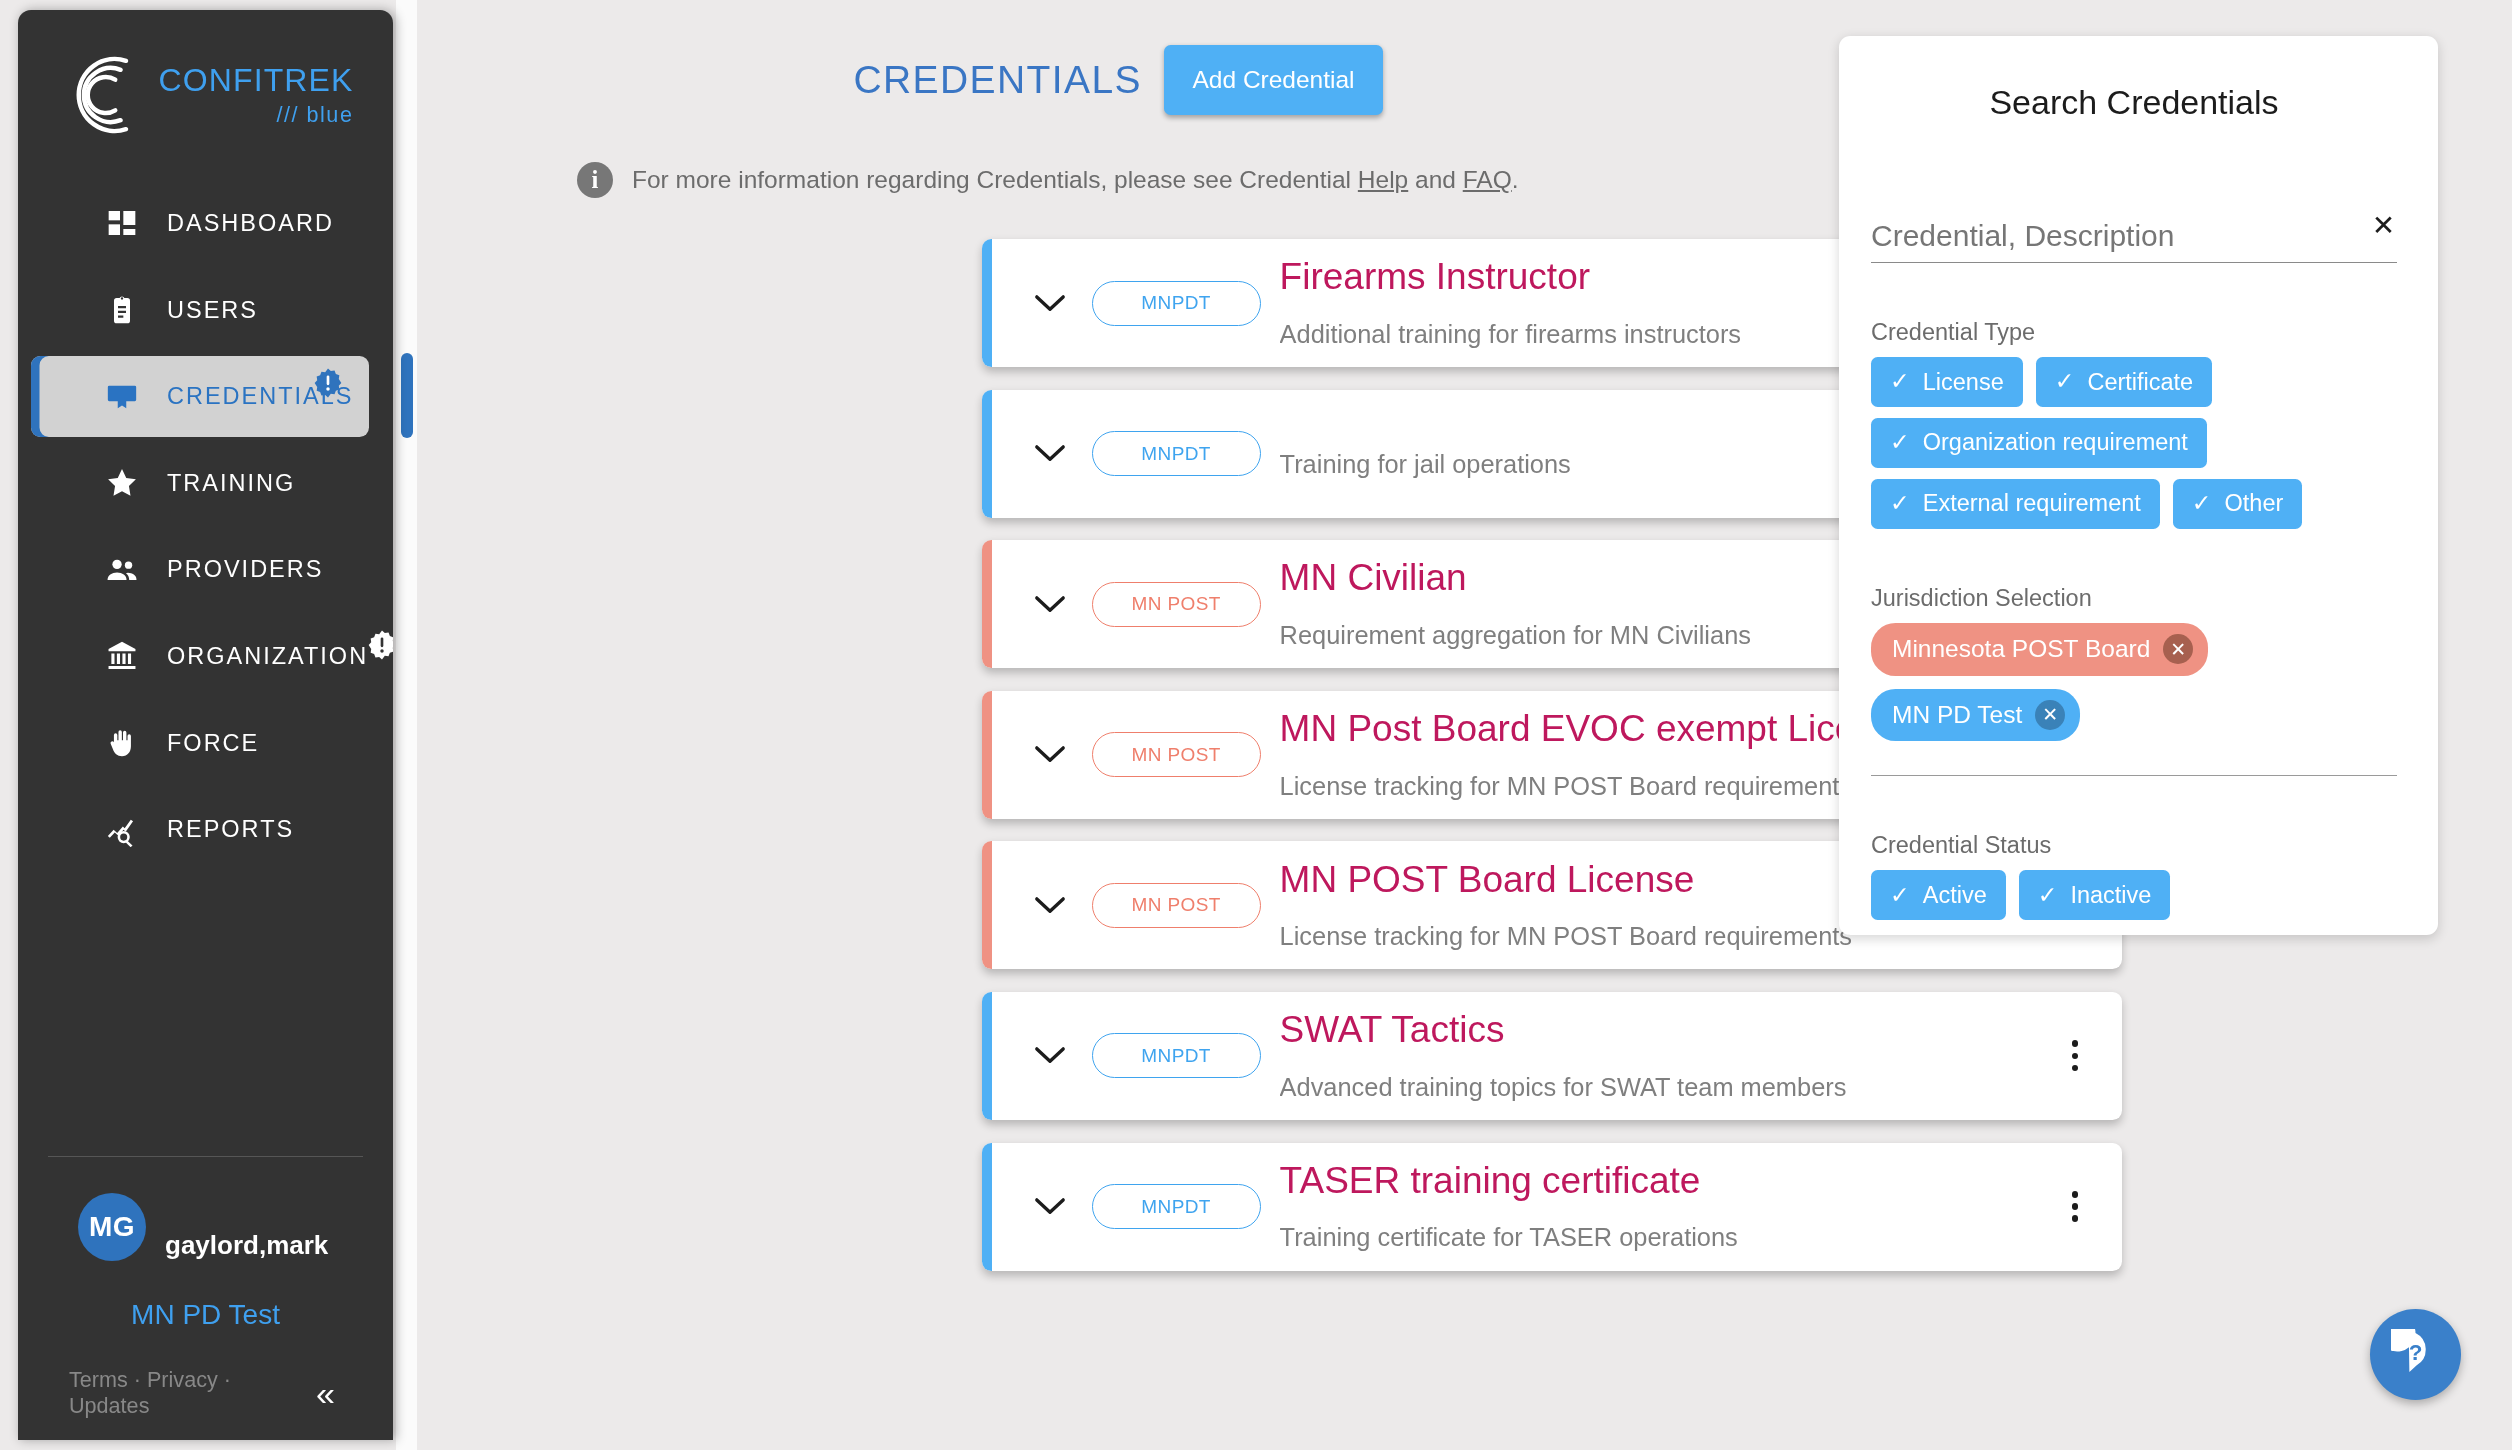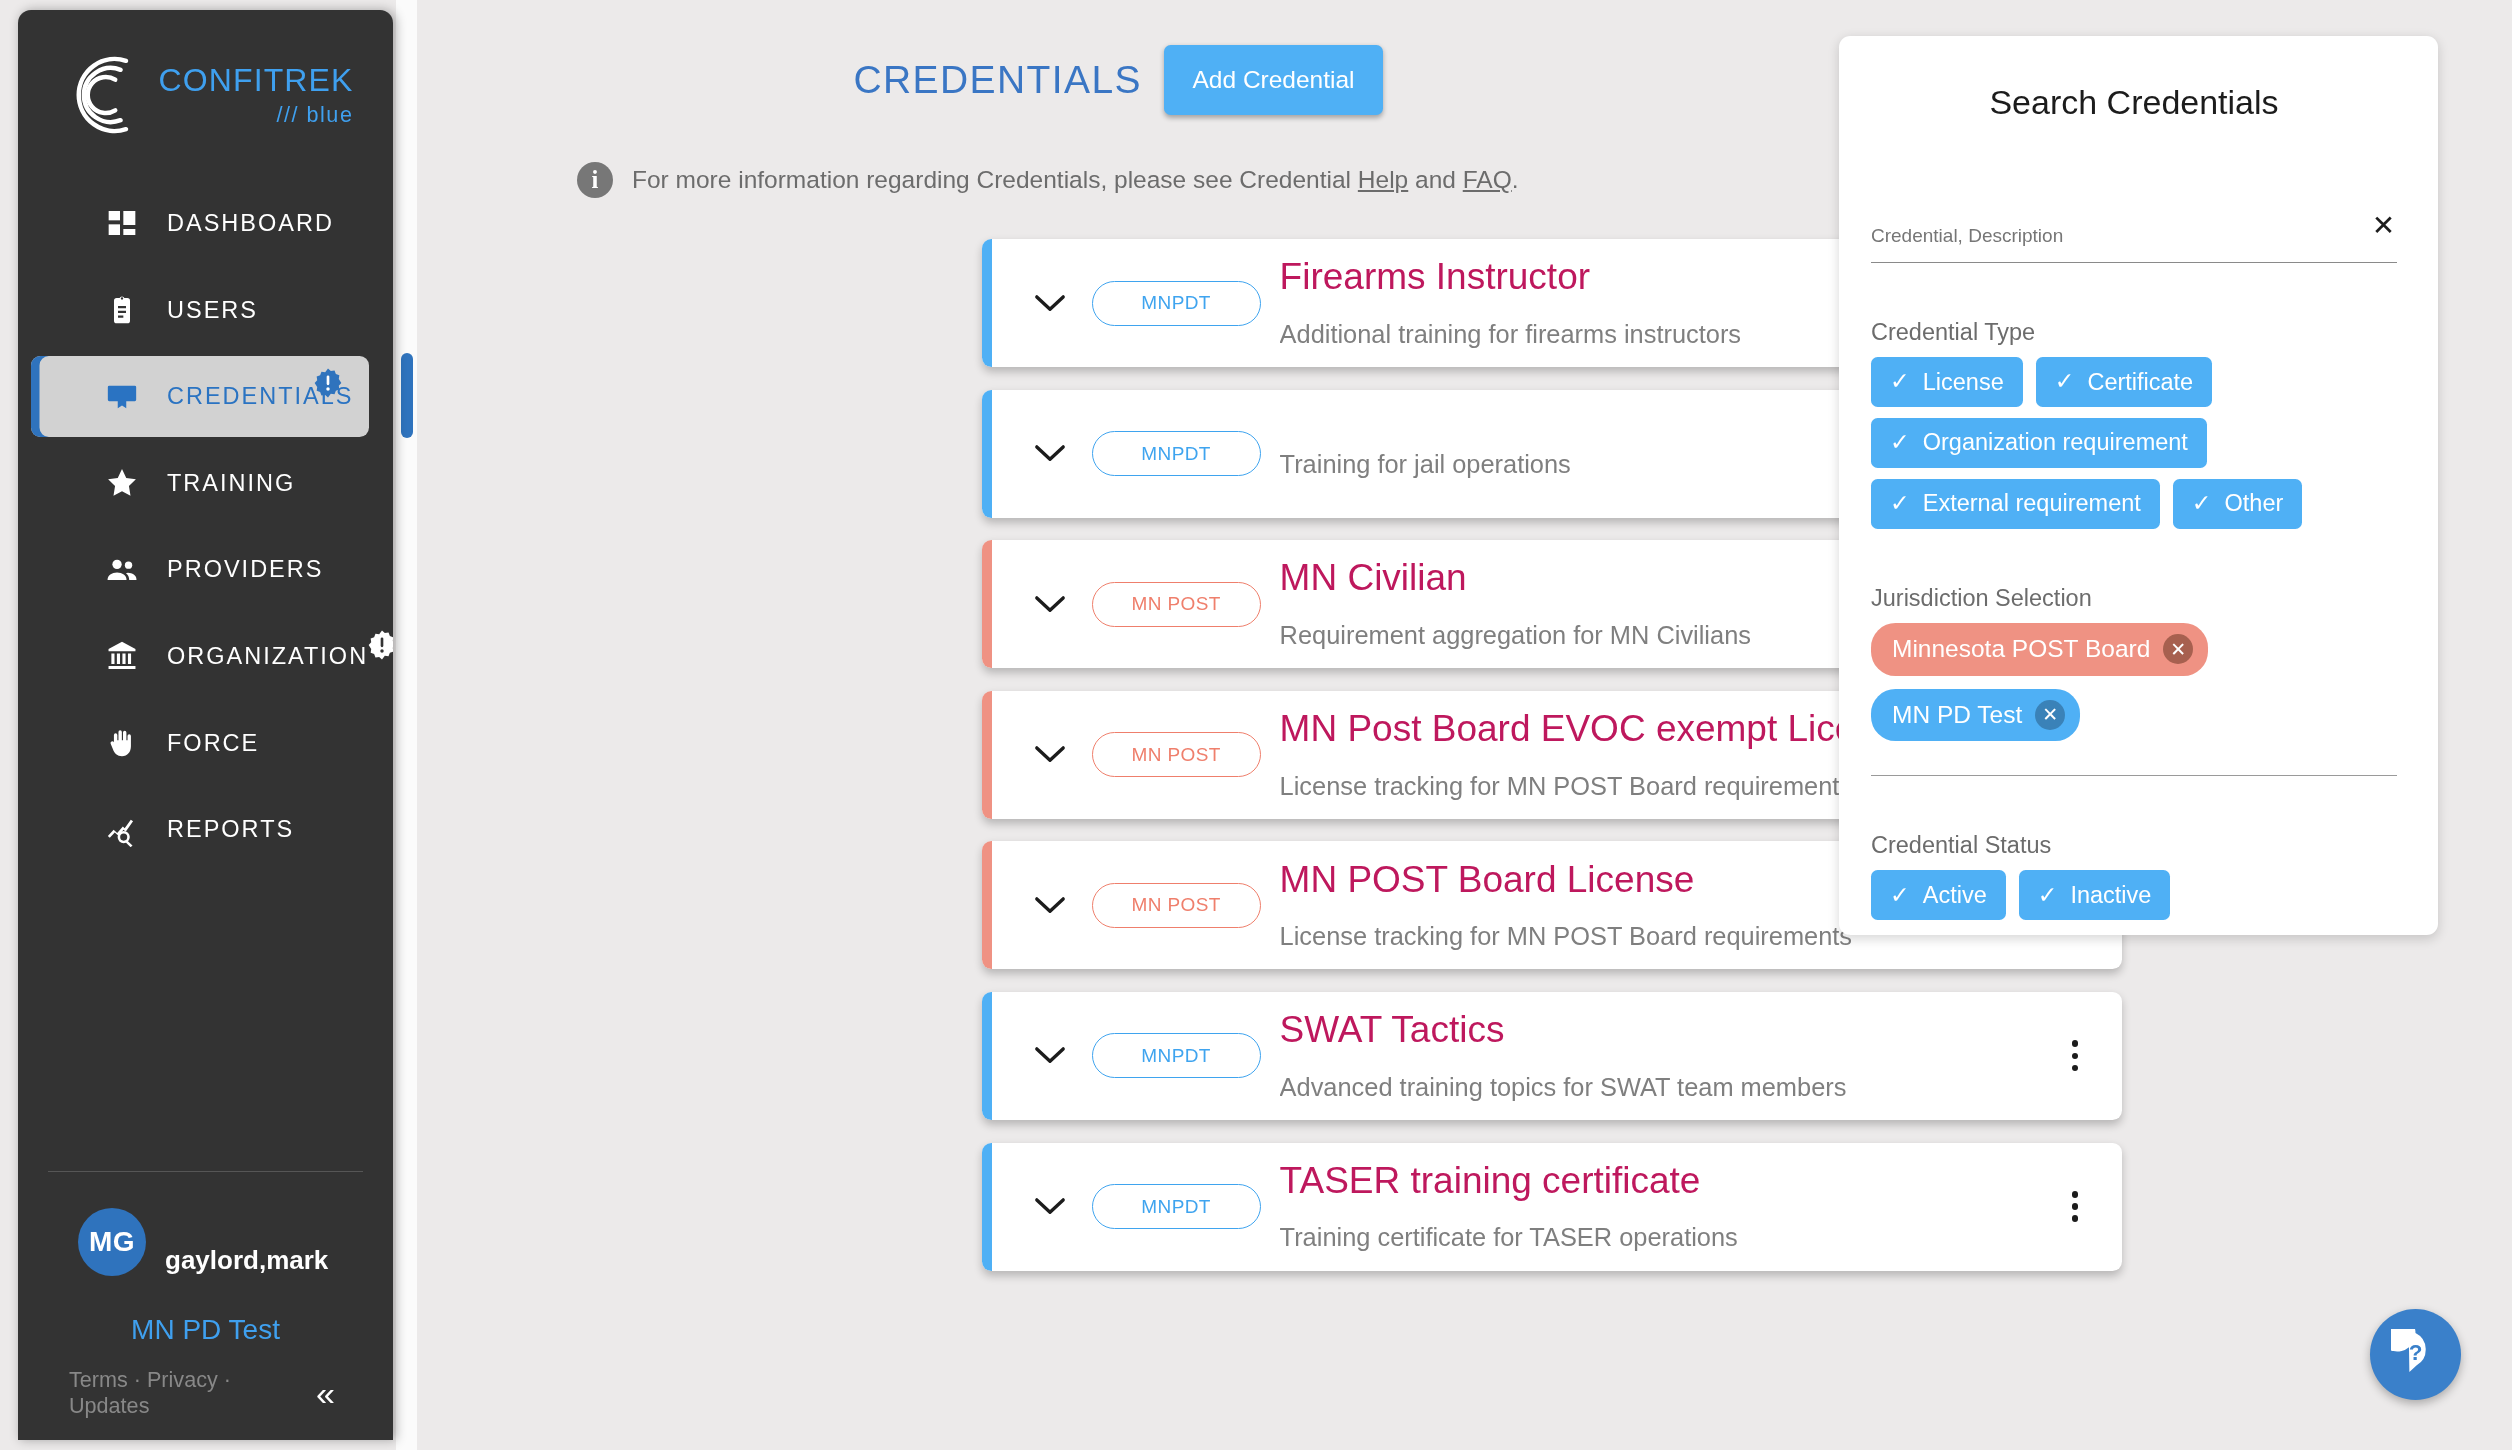--- a/index.html
+++ b/index.html
@@ -103,21 +103,21 @@
   }
   .user-name {
     margin-left: 19px; color: #fff; font-size: 26px;
   }
   .org-name {
     text-align: center; color: #3fa0ef; font-size: 28px;
     margin-top: 38px;
   }
   .foot-row {
     display: flex; align-items: center; justify-content: space-between;
-    margin-top: 21px; padding: 0 22.6px 0 21px;
+    margin-top: 36px; padding: 0 22.6px 0 21px;
   }
   .foot-links { color: #888888; font-size: 21.6px; }
   .collapse-btn {
     color: #ffffff; font-size: 34px; line-height: 1; cursor: pointer;
     padding: 0 5.6px;
   }
 
   
   #page-scroll {
     position: absolute;
@@ -240,21 +240,21 @@
   }
   .search-field {
     position: relative;
     margin-top: 88px;
     border-bottom: 1.9px solid #8a8a8a;
     height: 53px;
     display: flex; align-items: center;
   }
   .search-field input {
     border: none; outline: none; background: transparent;
-    font-family: inherit; font-size: 19px; color: #333;
+    font-family: inherit; font-size: 30px; color: #333;
     width: 100%; padding-right: 45px;
   }
   .search-field input::placeholder { color: #767676; }
   .clear-x {
     position: absolute; right: 1.9px; top: 1.9px;
     font-size: 28px; color: #1c1c1c; cursor: pointer;
     line-height: 1;
   }
 
   .field-label {

